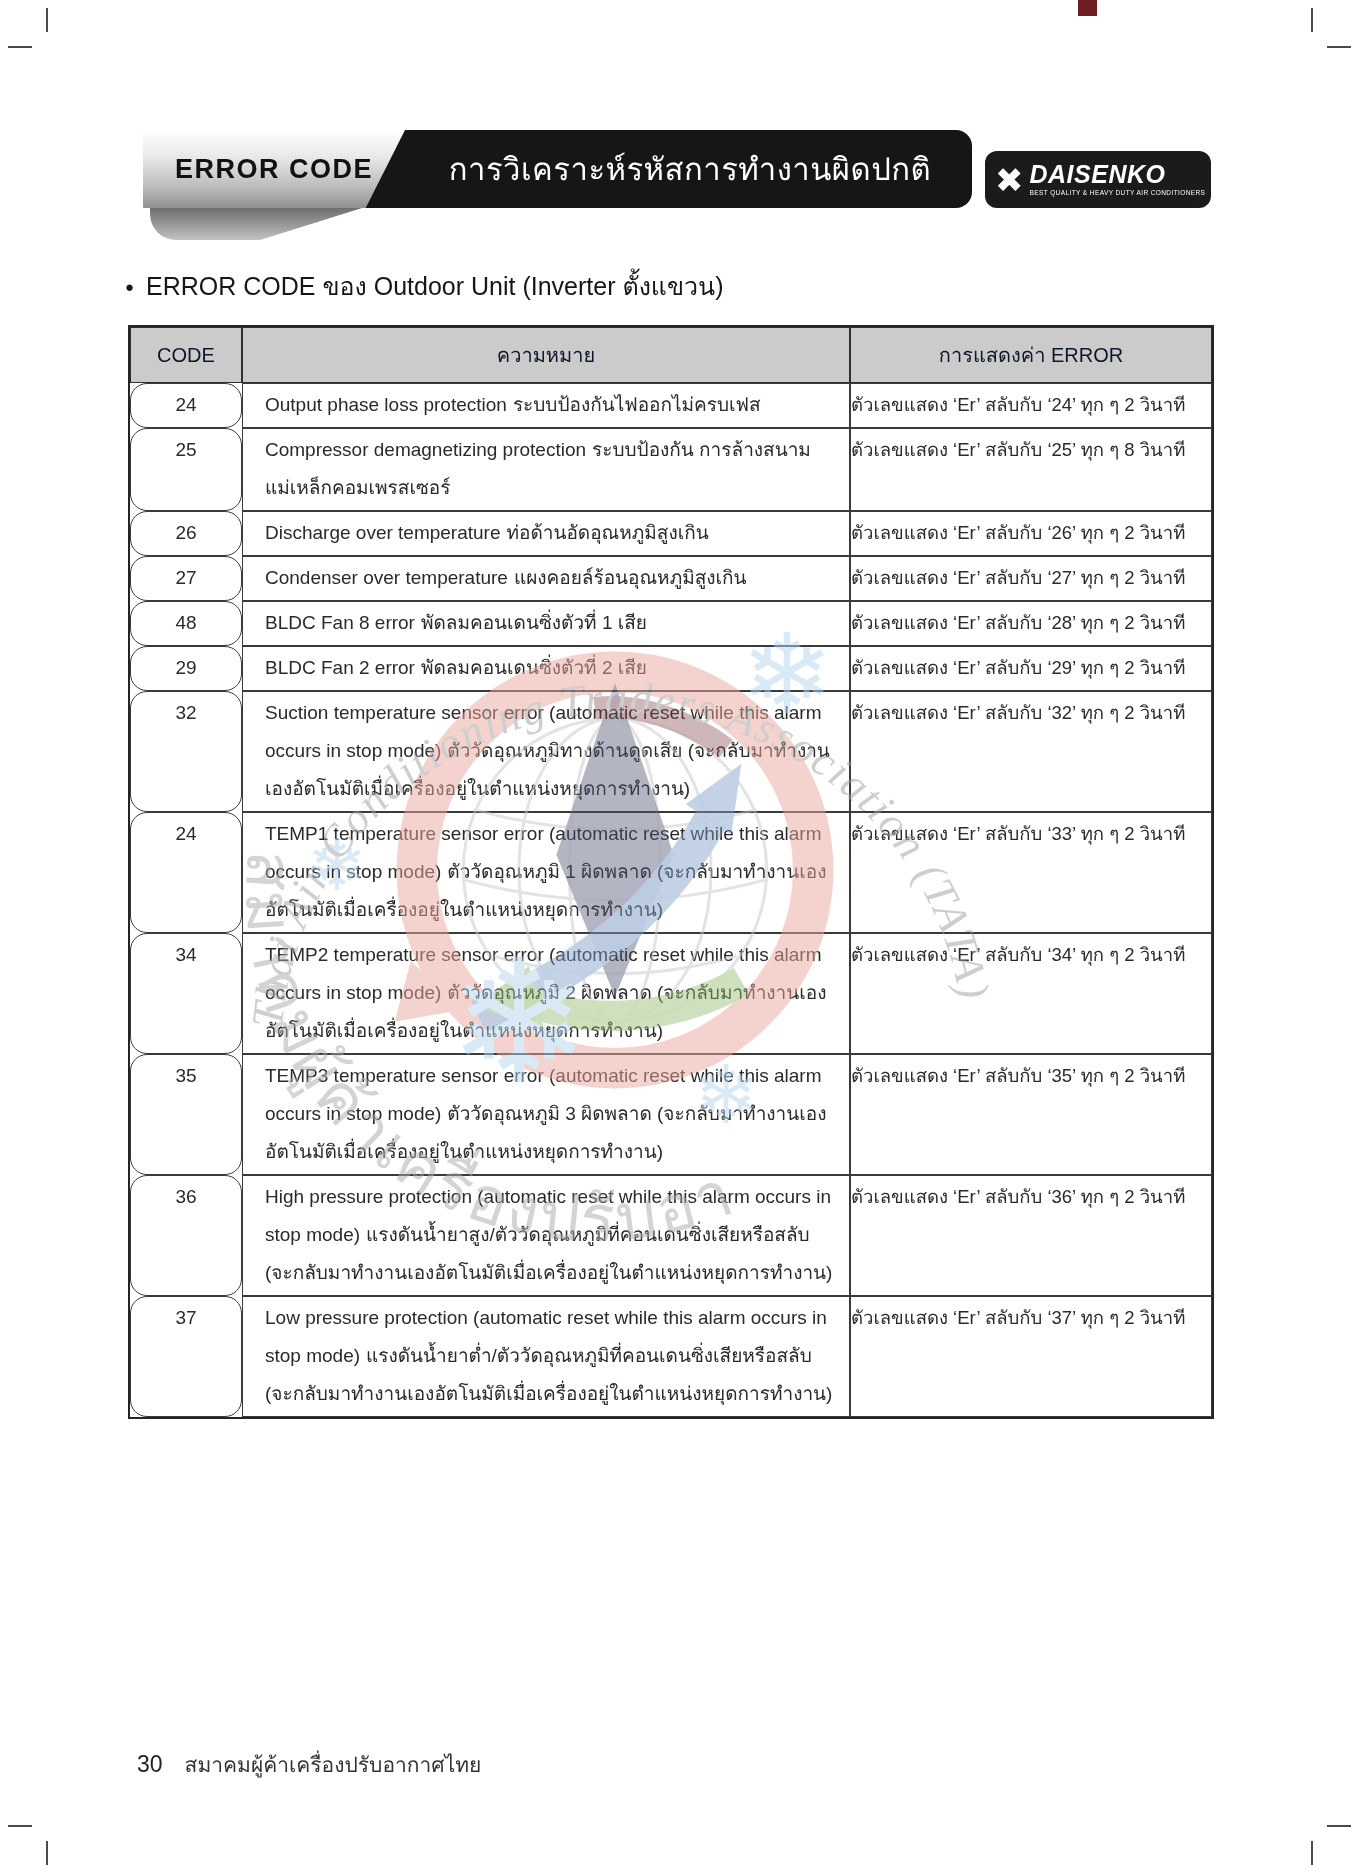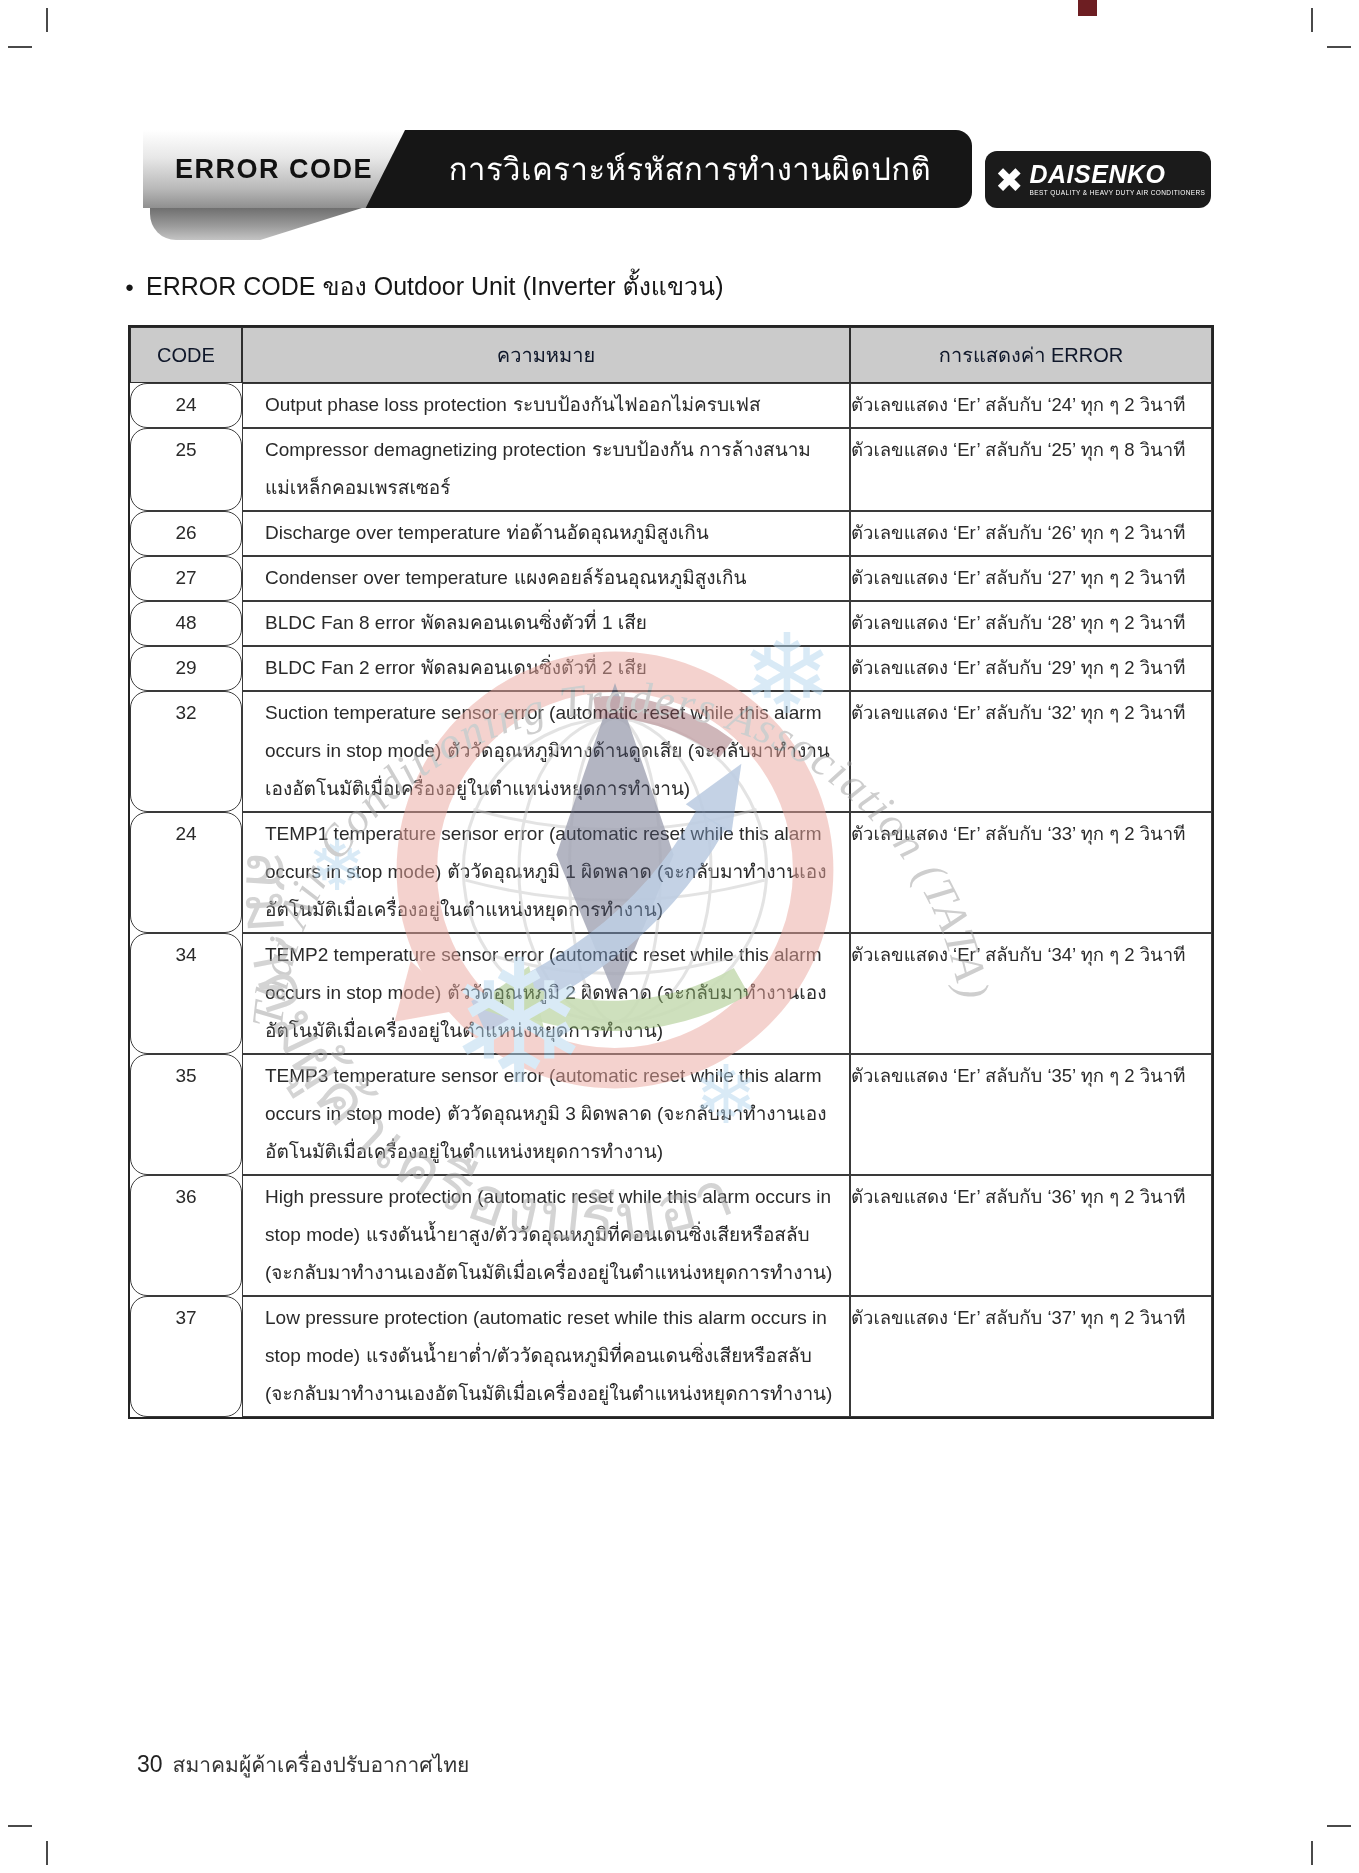--- a/index.html
+++ b/index.html
@@ -69,21 +69,21 @@
     padding:2px 0 3px 0;background:transparent;
   }
   .error-table td.col-code{text-align:center;border-radius:17px;}
   .error-table td.col-meaning{padding-left:22px;padding-right:16px;}
   .error-table td.col-display{padding-right:4px;white-space:nowrap;overflow:hidden;font-size:18.5px;}
   .error-table .en{margin-right:6px;}
   
   .watermark{position:absolute;left:160px;top:415px;width:910px;height:910px;
     pointer-events:none;opacity:.5;z-index:5;}
   
-  .footer{position:absolute;left:137px;top:1748px;display:flex;align-items:baseline;gap:10px;}
+  .footer{position:absolute;left:137px;top:1748px;display:flex;align-items:baseline;gap:22px;}
   .footer .pagenum{font-size:23px;color:#222;}
   .footer .org{font-size:21px;color:#333;}
 </style>
 </head>
 <body>
 
 <div class="page">
 
   <div class="mark v" style="left:46px;top:8px;"></div>
   <div class="mark h" style="left:8px;top:46px;"></div>

